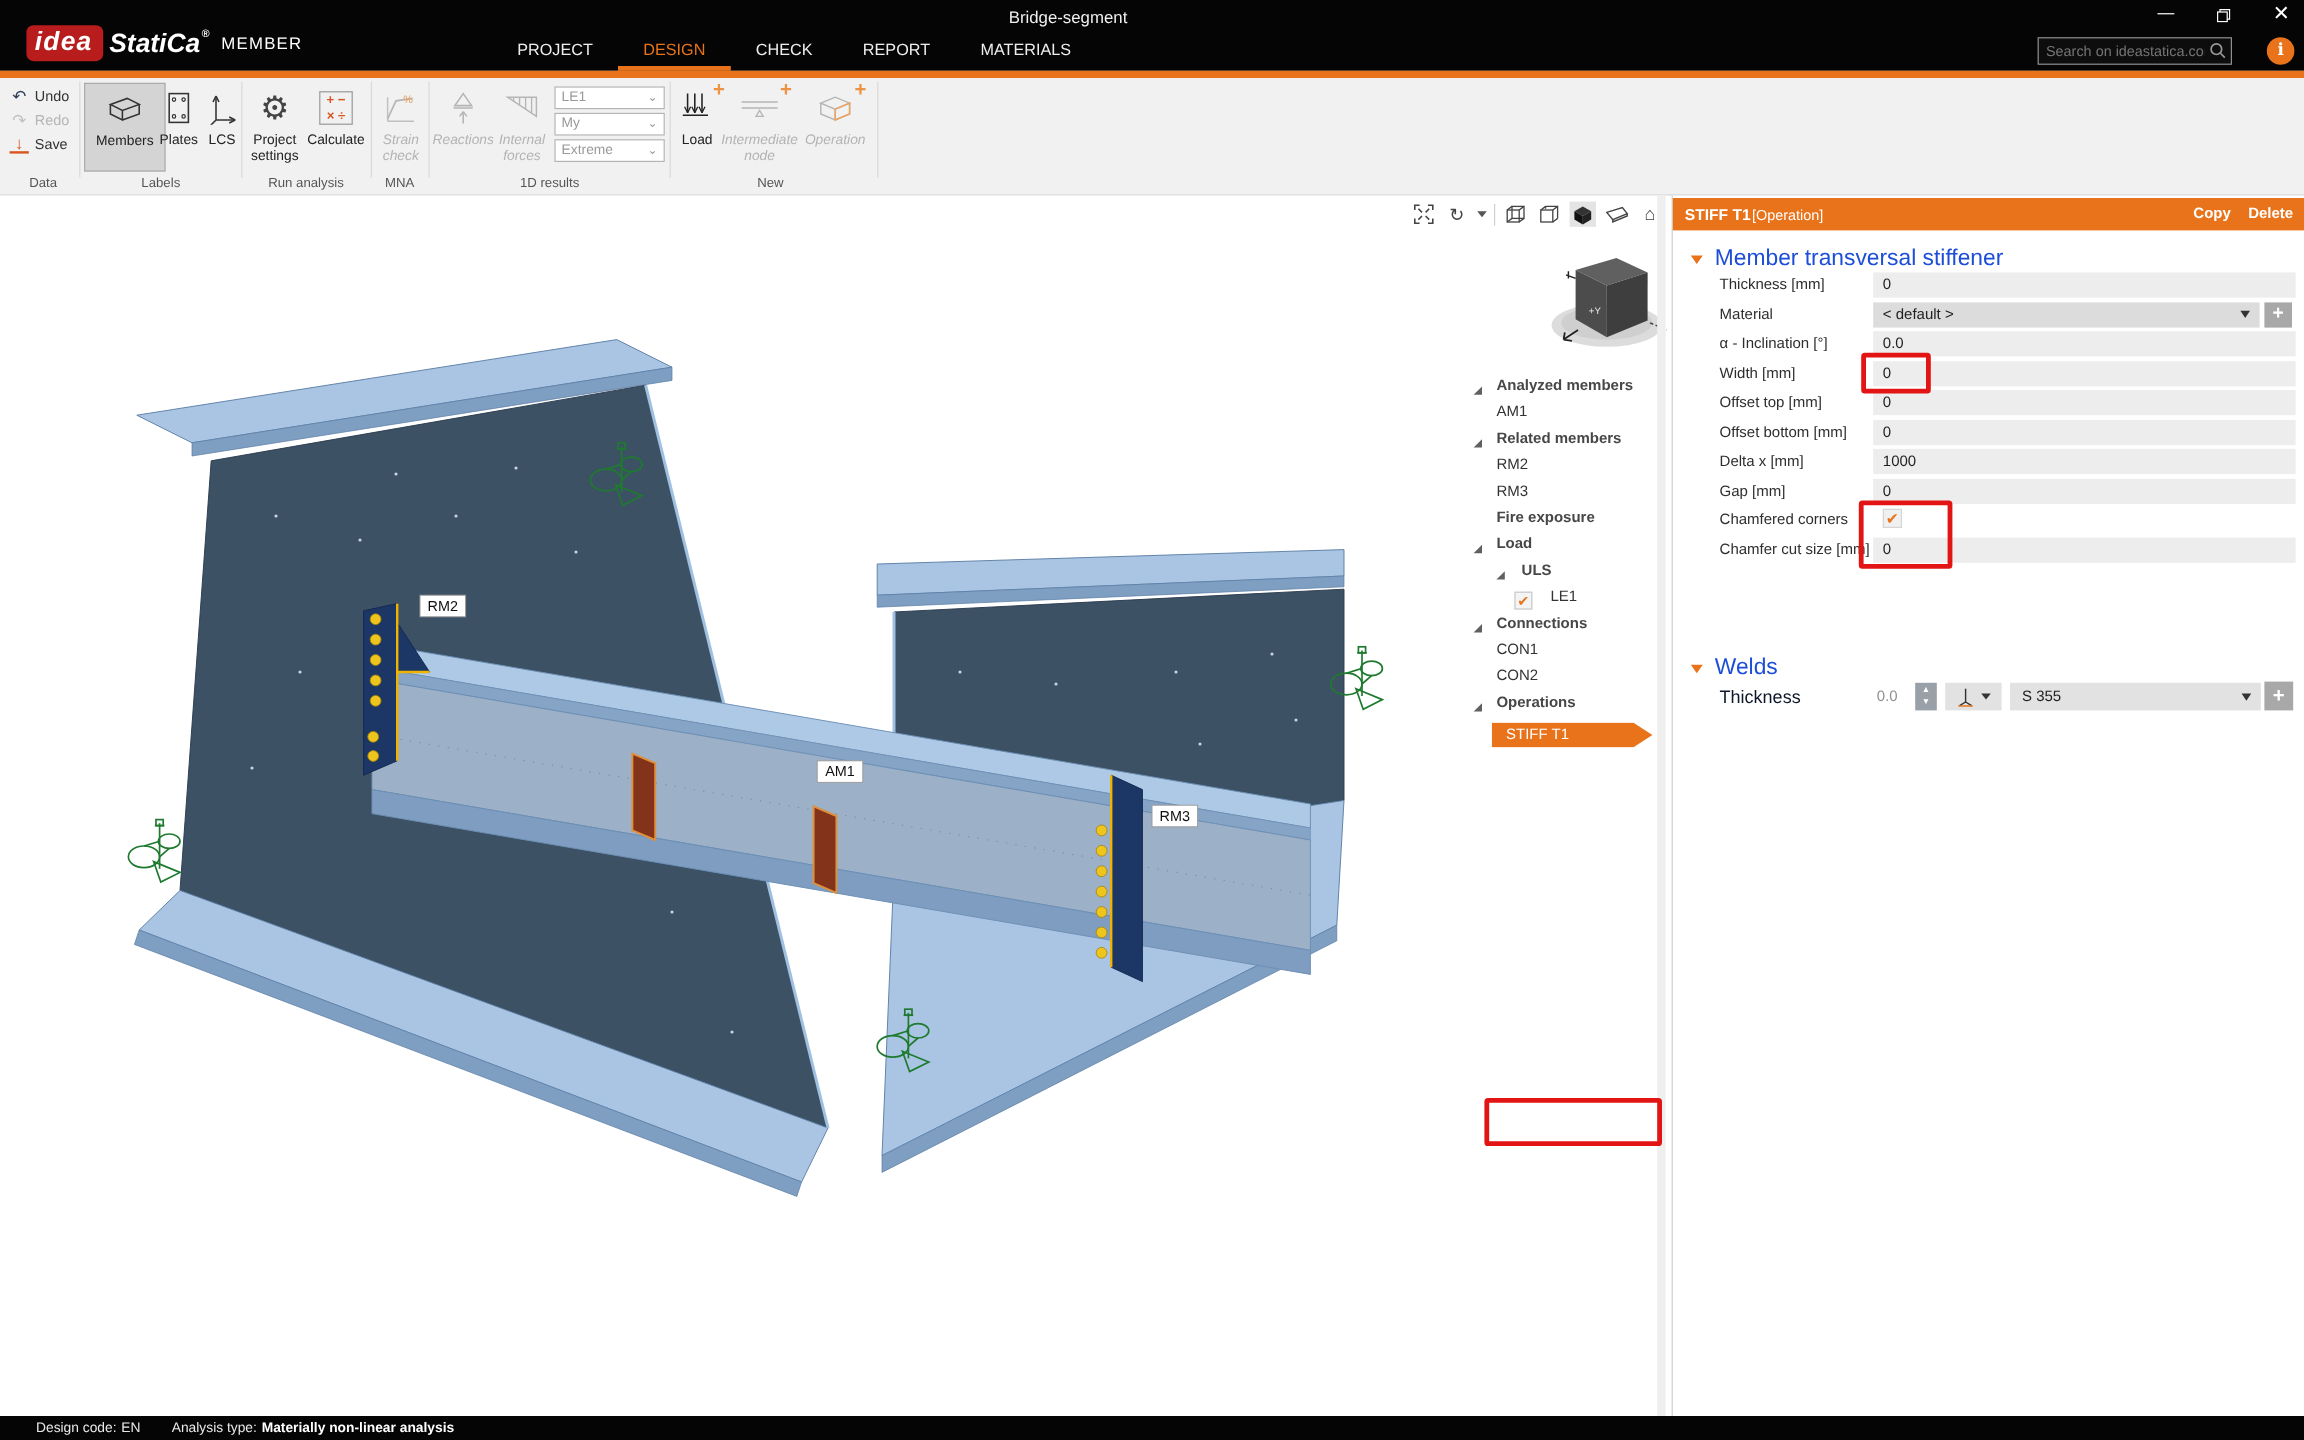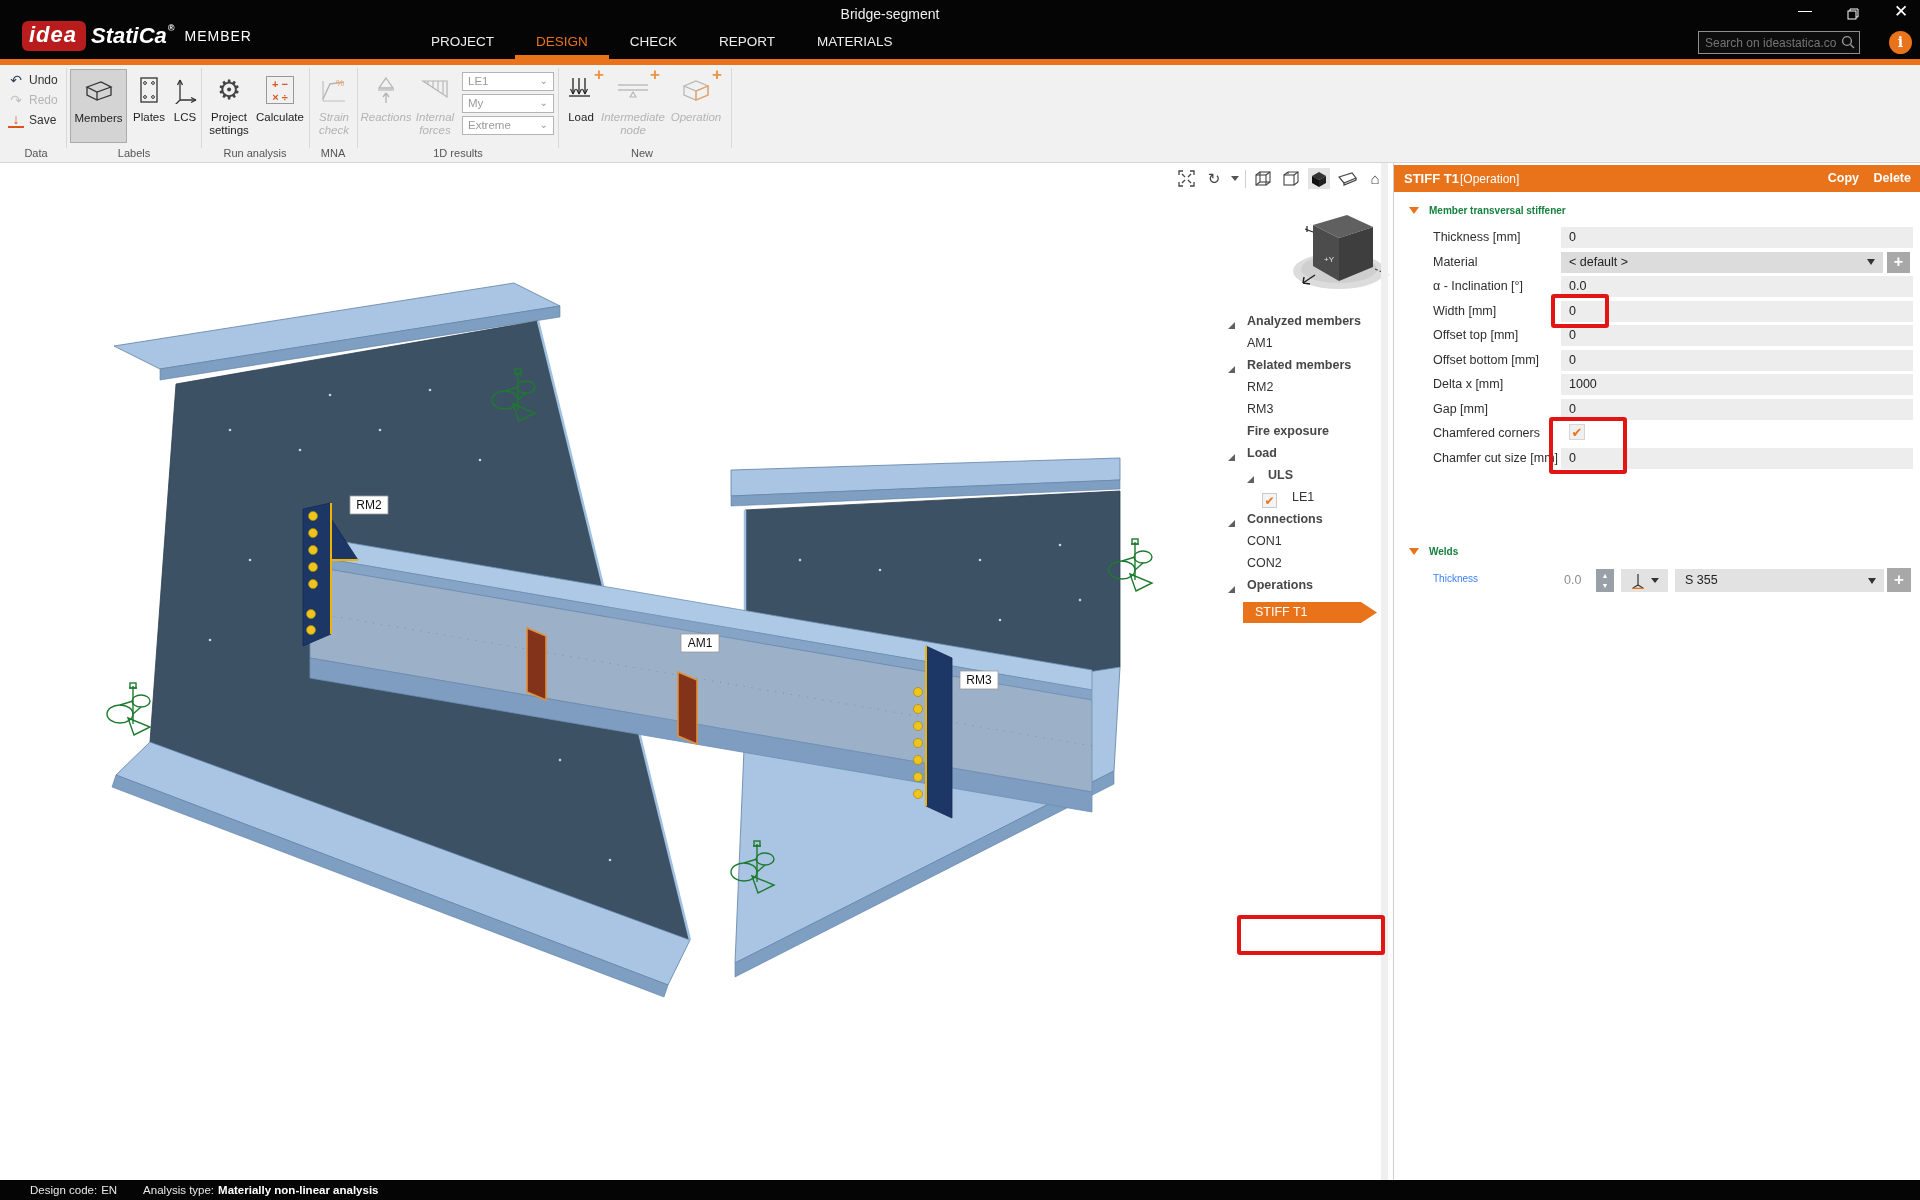--- a/index.html
+++ b/index.html
@@ -93,42 +93,42 @@
     border-left:1px solid #cfcfcf; }
   #panel-header { position:absolute; left:0; top:2px; width:527px; height:27px; background:#e8731a;
     color:#fff; }
   #ph-title { position:absolute; left:10px; top:6px; font-size:13px; font-weight:bold; }
   #ph-context { position:absolute; left:66px; top:7px; font-size:12px; }
   #ph-copy { position:absolute; right:62px; top:6px; font-size:12.5px; font-weight:bold; }
   #ph-delete { position:absolute; right:10px; top:6px; font-size:12.5px; font-weight:bold; }
   .sec-header { position:absolute; left:15px; display:flex; align-items:center; gap:10px; }
   .sec-tri { width:0; height:0; border-left:5px solid transparent; border-right:5px solid transparent;
     border-top:7px solid #e8731a; }
-  .sec-title { color:#15803d; font-weight:bold; font-size:10px; }
+  .sec-title { color:#1d4ed8; font-weight:normal; font-size:19px; }
   #prop-rows { position:absolute; left:0; top:63px; width:527px; }
   .prow { position:relative; height:24.5px; }
   .plabel { position:absolute; left:39px; top:4px; font-size:12.5px; color:#2e2e2e; white-space:nowrap; }
   .pstrip { position:absolute; left:167px; top:1px; width:352px; height:21px; background:#ededed;
     font-size:12.5px; color:#222; padding:3px 0 0 8px; }
   .f-dropdown .pstrip { background:#dcdcdc; }
   .dd-arrow { display:none; position:absolute; top:8px; width:0; height:0;
     border-left:4.5px solid transparent; border-right:4.5px solid transparent; border-top:6px solid #333; }
   .f-dropdown .dd-arrow { display:block; right:8px; }
   .f-plus .pstrip { width:322px; }
   .f-plus .dd-arrow { right:46px; }
   .plus-btn { display:none; position:absolute; left:493px; top:1px; width:23px; height:21px;
     background:#a8a8a8; color:#fff; font-weight:bold; font-size:16px; text-align:center; line-height:20px; }
   .f-plus .plus-btn { display:block; }
   .pcheck { display:none; position:absolute; left:175px; top:2px; width:16px; height:16px;
     background:#f0f0f0; border:1px solid #d5d5d5; color:#e8731a; font-size:13px; line-height:15px;
     text-align:center; }
   .f-check .pcheck { display:block; }
   #welds-header { top:383px; }
   #weld-row { position:absolute; left:0; top:405px; width:527px; height:25px; }
-  #weld-label { position:absolute; left:39px; top:5px; font-size:10px; color:#3b82f6; }
+  #weld-label { position:absolute; left:39px; top:5px; font-size:15px; color:#0f172a; }
   #weld-val { position:absolute; left:170px; top:5px; font-size:12.5px; color:#8f8f8f; }
   #weld-spinner { position:absolute; left:202px; top:1px; width:18px; height:23px; background:#9aa0a8;
     color:#fff; font-size:7px; line-height:10px; text-align:center; padding-top:2px; }
   #weld-symbol-dd { position:absolute; left:227px; top:1px; width:47px; height:23px; background:#e2e2e2;
     display:flex; align-items:center; justify-content:center; gap:6px; }
   #weld-mat-dd { position:absolute; left:281px; top:1px; width:209px; height:23px; background:#e2e2e2;
     font-size:12.5px; color:#222; padding:4px 0 0 10px; }
   #weld-mat-dd .dd2 { position:absolute; right:8px; top:9px; width:0; height:0;
     border-left:4.5px solid transparent; border-right:4.5px solid transparent; border-top:6px solid #333; }
   #weld-plus { position:absolute; left:493px; top:0; width:24px; height:24px; background:#a8a8a8;
@@ -193,21 +193,21 @@
     <div class="qrow disabled" style="top:26px;">
       <span class="qicon" style="color:#c0c0c0;">↷</span>
       <span class="qlabel">Redo</span>
     </div>
     <div class="qrow" style="top:46px;">
       <span class="qicon" style="color:#d9541e; border-bottom:2px solid #d9541e; line-height:13px;">↓</span>
       <span class="qlabel">Save</span>
     </div>
     <div class="rdiv" style="left:66px;"></div>
 
-    <div class="rbtn selected" style="left:70px; width:57px;">
+    <div class="rbtn selected" style="left:70px; width:68px;">
       <span class="ricon">
         <svg width="30" height="24" viewBox="0 0 30 24">
             <path d="M3 8 L17 3 L27 8 L13 13 Z M3 8 L3 16 L13 21 L13 13 M27 8 L27 16 L13 21" fill="none" stroke="#333" stroke-width="1.3"></path>
           </svg>
       </span>
       <span class="rlabel">Members</span>
     </div>
     <div class="rbtn" style="left:128px; width:42px;">
       <span class="ricon">
         <svg width="20" height="28" viewBox="0 0 20 28">

